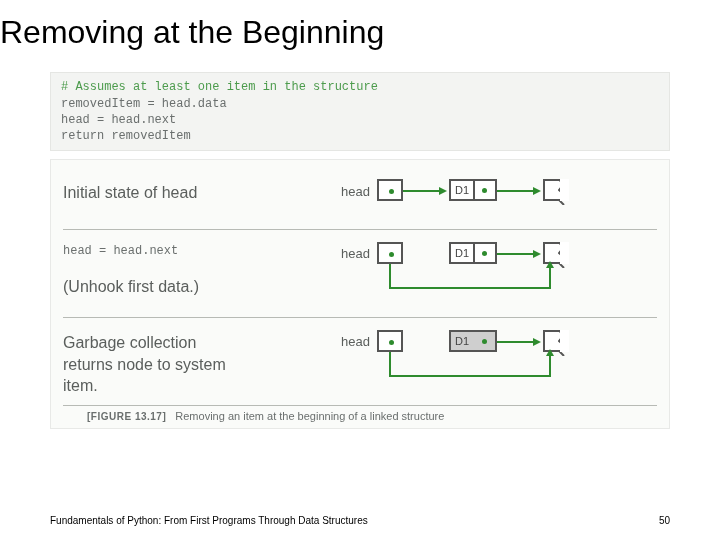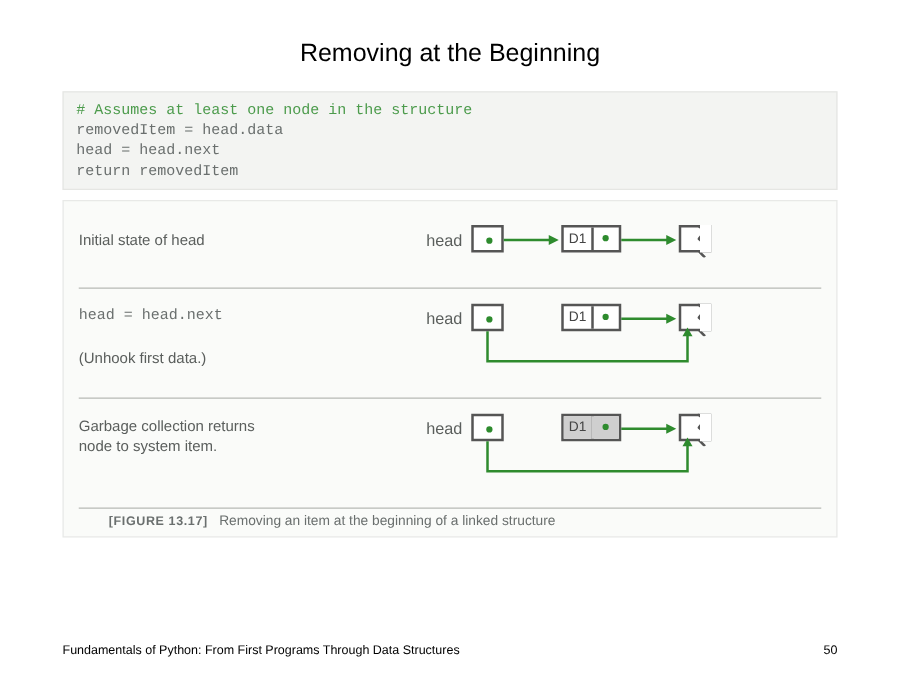--- a/index.html
+++ b/index.html
@@ -5,23 +5,23 @@
   * { box-sizing: border-box; }
   body {
     margin: 0;
     width: 720px;
     height: 540px;
     font-family: Arial, sans-serif;
     background: #fff;
     position: relative;
   }
   .title {
-    font-size: 20px;
-    text-align: center;
-    margin-top: 32px;
+    font-size: 32px;
+    text-align: left;
+    margin-top: 14px;
     font-weight: normal;
   }
   .code-block {
     margin: 18px 50px 0 50px;
     background: #f3f4f2;
     border: 1px solid #e5e6e3;
     padding: 6px 10px;
     font-family: "Courier New", monospace;
     font-size: 12px;
     line-height: 1.35;
@@ -38,21 +38,21 @@
     position: relative;
     height: 60px;
     border-bottom: 1px solid #b7bab5;
   }
   .row:last-of-type { border-bottom: none; }
   .row2 { height: 88px; }
   .row3 { height: 88px; }
   .desc {
     position: absolute;
     left: 0;
-    font-size: 12px;
+    font-size: 16px;
     color: #5a5e5c;
   }
   .row1 .desc { top: 14px; }
   .row2 .desc1 { top: 14px; font-family: "Courier New", monospace; font-size: 12px; color: #6a6f6e; }
   .row2 .desc2 { top: 48px; }
   .row3 .desc { top: 14px; width: 170px; line-height: 1.35; }
   .headlabel {
     position: absolute;
     font-size: 13px;
     color: #5a5e5c;
@@ -124,21 +124,21 @@
   }
   .footer .book { float: left; }
   .footer .page { float: right; }
 </style>
 </head>
 <body>
 
 <h1 class="title">Removing at the Beginning</h1>
 
 <div class="code-block">
-  <div class="code-comment"># Assumes at least one node in the structure</div>
+  <div class="code-comment"># Assumes at least one item in the structure</div>
   <div>removedItem = head.data</div>
   <div>head = head.next</div>
   <div>return removedItem</div>
 </div>
 
 <div class="diagram-wrap">
 
   <div class="row row1">
     <div class="desc">Initial state of head</div>
     <div class="headlabel">head</div>

